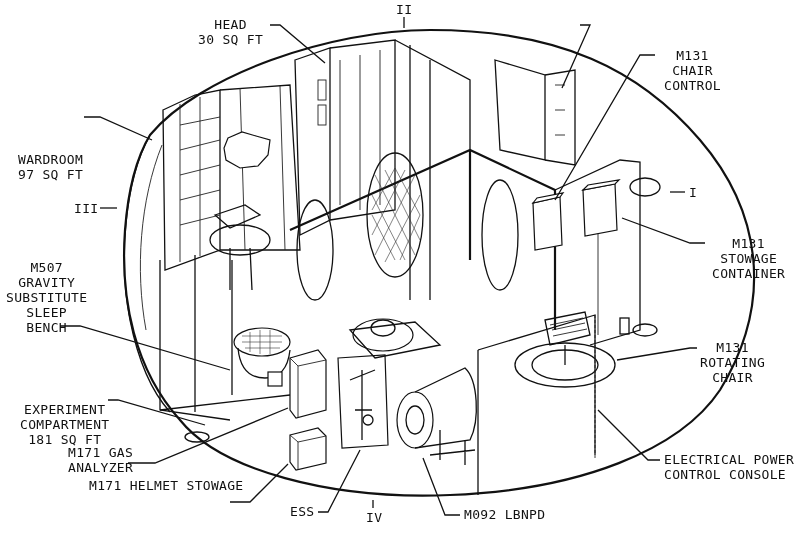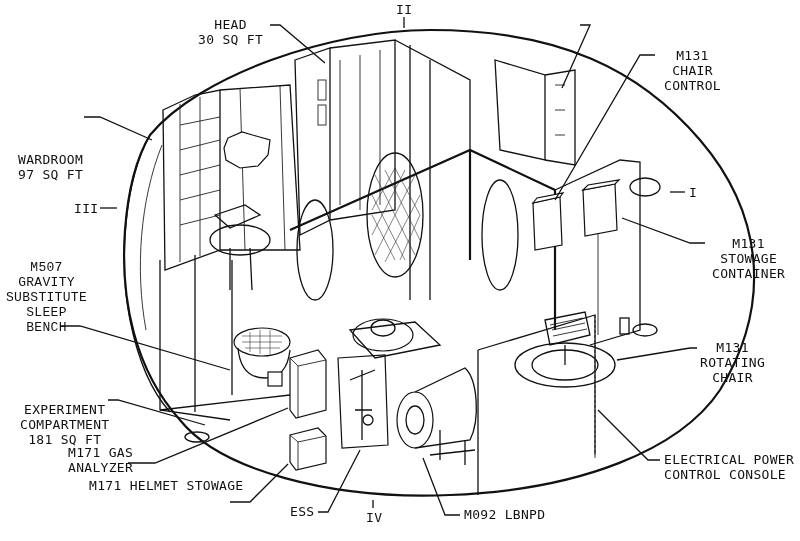--- a/index.html
+++ b/index.html
@@ -183,21 +183,21 @@
 <div class="lbl" style="left:664px;top:48px;">
   <span>M131</span>
   <span>CHAIR</span>
   <span>CONTROL</span>
 </div>
 <div class="lbl" style="left:712px;top:236px;">
   <span>M131</span>
   <span>STOWAGE</span>
   <span>CONTAINER</span>
 </div>
-<div class="lbl" style="left:6px;top:260px;font-family:Liberation Mono, monospace;">
+<div class="lbl" style="left:6px;top:260px;">
   <span>M507</span>
   <span>GRAVITY</span>
   <span>SUBSTITUTE</span>
   <span>SLEEP</span>
   <span>BENCH</span>
 </div>
 <div class="lbl" style="left:700px;top:340px;">
   <span>M131</span>
   <span>ROTATING</span>
   <span>CHAIR</span>

